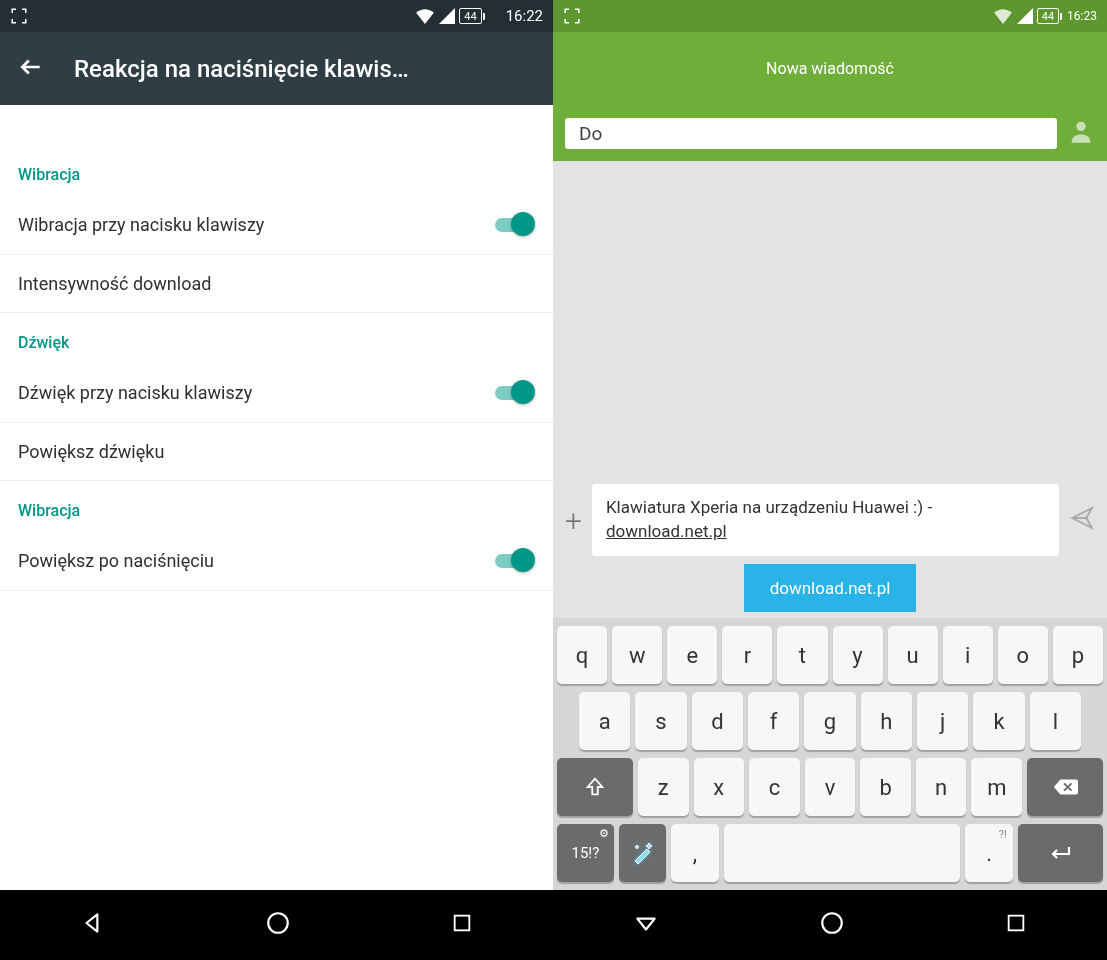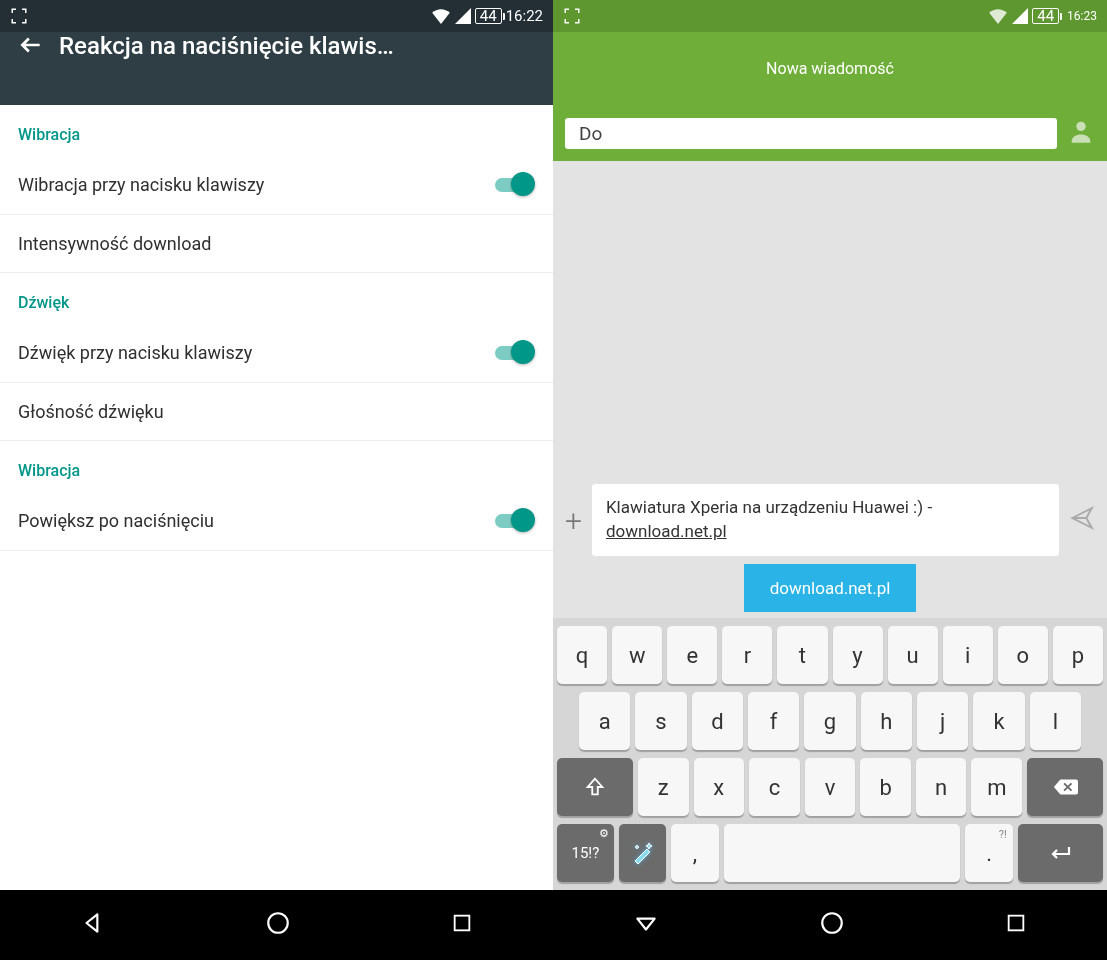--- a/index.html
+++ b/index.html
@@ -7,29 +7,29 @@
 .phone { display: flex; flex-direction: column; height: 960px; }
 .phone-left { width: 553px; }
 .phone-right { width: 554px; }
 
 .statusbar { height: 32px; display: flex; align-items: center; justify-content: space-between; padding: 0 10px; color: #fff; font-size: 14px; }
 .statusbar-left { display: flex; align-items: center; }
 .statusbar-right { display: flex; align-items: center; gap: 4px; }
 .sb-dark { background: #232f34; }
 .sb-green { background: #5e9630; }
 .status-icon { display: inline-flex; }
-.battery-box { border: 1.5px solid #fff; border-radius: 2px; padding: 0 4px; font-size: 15px; display: inline-flex; align-items: center; height: 16px; position: relative; }
+.battery-box { border: 1.5px solid #fff; border-radius: 2px; padding: 0 4px; font-size: 11px; display: inline-flex; align-items: center; height: 16px; position: relative; }
 .battery-box::after { content: ""; position: absolute; right: -4px; top: 4px; width: 2px; height: 7px; background: #fff; border-radius: 0 1px 1px 0; }
 
-.appbar-dark { background: #2f3e45; color: #fff; height: 73px; display: flex; align-items: flex-start; padding: 0 18px; gap: 15px; }
+.appbar-dark { background: #2f3e45; color: #fff; height: 73px; display: flex; align-items: center; padding: 0 18px; gap: 30px; }
 .appbar-title { font-size: 24px; font-weight: 500; white-space: nowrap; overflow: hidden; text-overflow: ellipsis; }
 
 .appbar-green { background: #70ae3a; color: #fff; height: 73px; display: flex; align-items: center; justify-content: center; font-size: 16px; }
 
-.settings-body { flex: 1; background: #fff; color: #303030; }
+.settings-body { flex: 1; background: #fff; color: #303030; margin-top: 40px; }
 .section-header { color: #009688; font-size: 16px; font-weight: 500; padding: 20px 18px 10px; }
 .setting-row { display: flex; align-items: center; justify-content: space-between; padding: 18px 18px; border-bottom: 1px solid #eee; }
 .setting-label { font-size: 18px; color: #303030; text-align: center; }
 .toggle { width: 42px; height: 24px; position: relative; }
 .toggle-track { position: absolute; top: 6px; left: 2px; width: 34px; height: 14px; background: #7dccc4; border-radius: 8px; }
 .toggle-thumb { position: absolute; top: 0; right: 0; width: 24px; height: 24px; background: #009688; border-radius: 50%; box-shadow: 0 1px 3px rgba(0,0,0,0.3); }
 
 .navbar { height: 70px; display: flex; align-items: center; justify-content: space-around; }
 .nav-dark { background: #000; }
 .nav-btn { color: #fff; }
@@ -80,21 +80,21 @@
           </svg>
       </span>
       <span class="status-icon">
         <svg width="16" height="16" viewBox="0 0 16 16" fill="#fff">
             <path d="M0 16L16 0v16z"></path>
           </svg>
       </span>
       <span class="battery-box">
           <span>44</span>
         </span>
-      <span style="font-size:15px;margin-left:0;">16:22</span>
+      <span style="font-size:15px;margin-left:20px;">16:22</span>
     </div>
   </div>
 
   <div class="appbar-dark">
     <span>
       <svg width="26" height="26" viewBox="0 0 24 24" fill="none" stroke="#fff" stroke-width="2.5">
           <path d="M20 12H4M10 6l-6 6 6 6"></path>
         </svg>
     </span>
     <div class="appbar-title">Reakcja na naciśnięcie klawis…</div>
@@ -115,21 +115,21 @@
 
     <div class="section-header">Dźwięk</div>
     <div class="setting-row">
       <span class="setting-label">Dźwięk przy nacisku klawiszy</span>
       <span class="toggle">
           <span class="toggle-track"></span>
           <span class="toggle-thumb"></span>
         </span>
     </div>
     <div class="setting-row">
-      <span class="setting-label">Głośność dźwięku</span>
+      <span class="setting-label">Powiększ dźwięku</span>
     </div>
 
     <div class="section-header">Wibracja</div>
     <div class="setting-row">
       <span class="setting-label">Powiększ po naciśnięciu</span>
       <span class="toggle">
           <span class="toggle-track"></span>
           <span class="toggle-thumb"></span>
         </span>
     </div>

